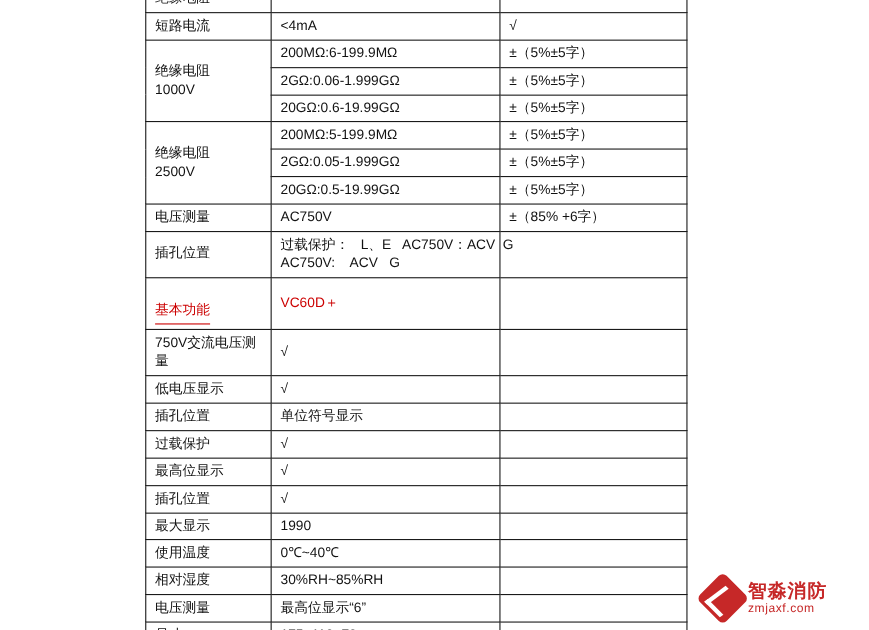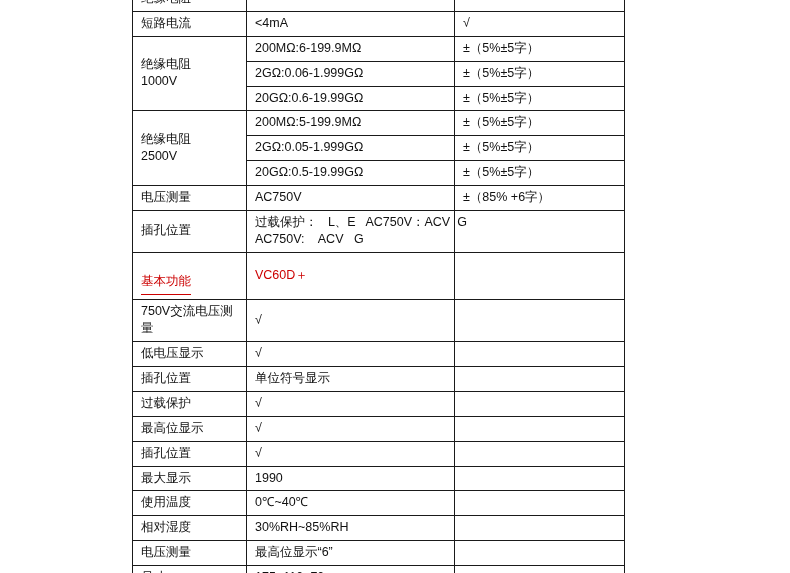--- a/index.html
+++ b/index.html
@@ -234,14 +234,21 @@
       </tr>
       <tr>
         <td class="label">尺寸</td>
         <td class="mid">175×110×70mm</td>
         <td class="right"></td>
       </tr>
 
     </tbody>
   </table>
 
+  <div class="watermark">
+    <div class="wm-mark"></div>
+    <div class="wm-text">
+      <span class="wm-cn">智淼消防</span>
+      <span class="wm-en">zmjaxf.com</span>
+    </div>
+  </div>
 
 </div>
 
 </body></html>

